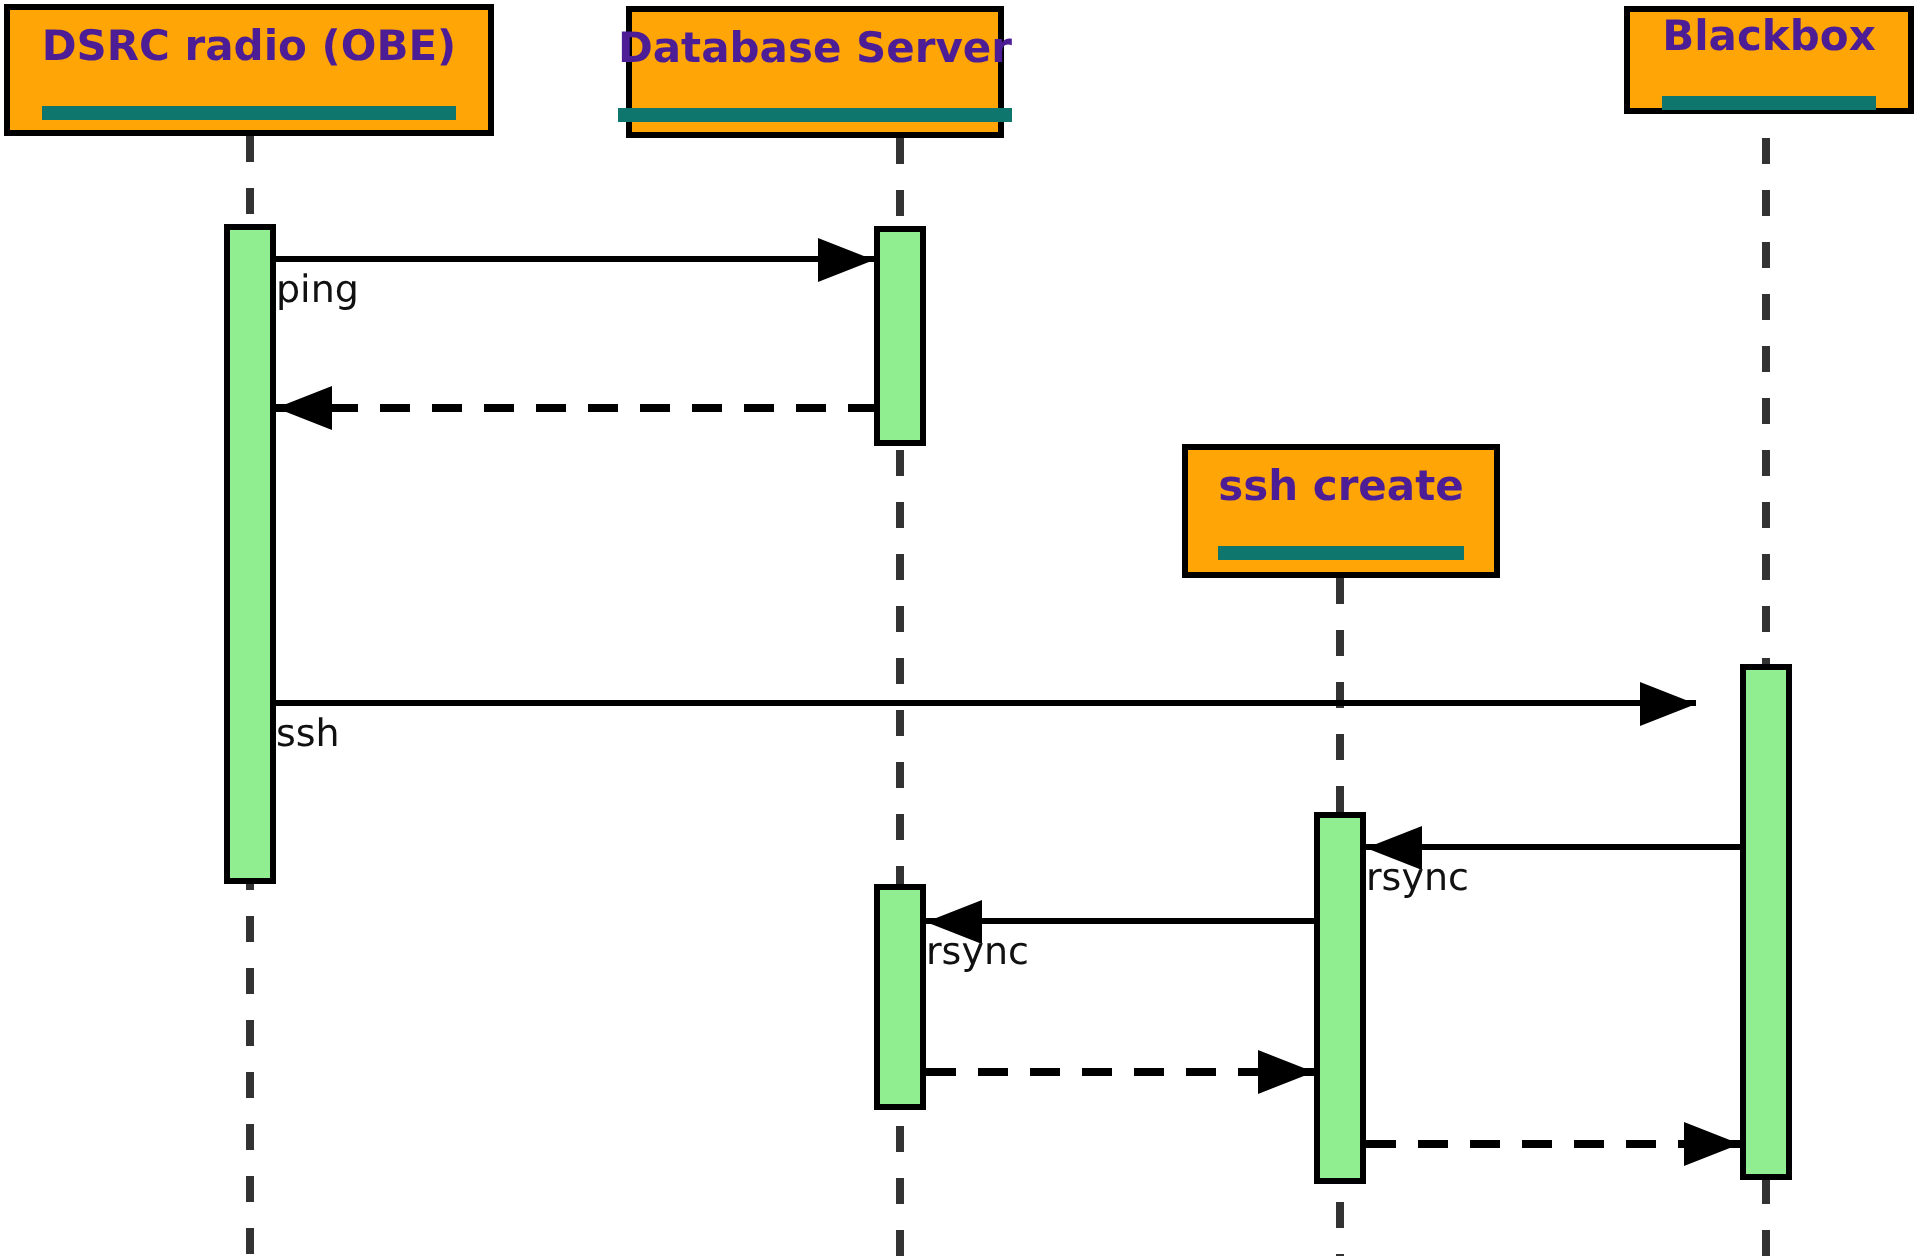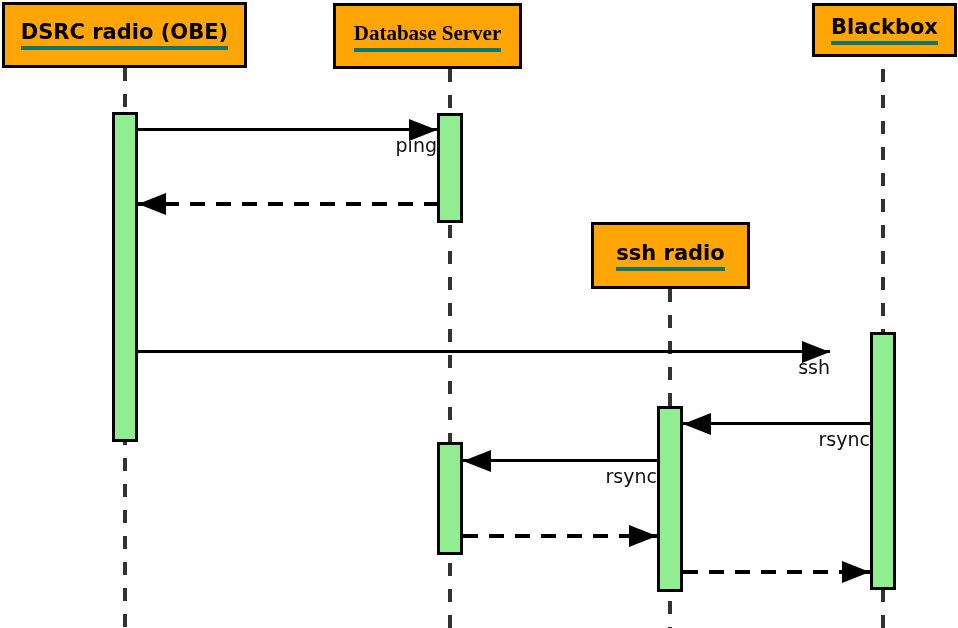--- a/index.html
+++ b/index.html
@@ -33,23 +33,23 @@
     background: #FFA505;
     border: 3px solid #000000;
     display: flex;
     align-items: center;
     justify-content: center;
     z-index: 5;
   }
   .actor-label {
     font-size: 21px;
     font-weight: bold;
-    color: #000000;
-    border-bottom: 4px solid #0f766e;
-    padding-bottom: 2px;
+    color: #4c1d95;
+    border-bottom: 7px solid #0f766e;
+    padding-bottom: 18px;
     white-space: nowrap;
   }
   
   .activation {
     position: absolute;
     box-sizing: border-box;
     width: 26px;
     background: #90EE90;
     border: 3px solid #000000;
     z-index: 2;
@@ -90,21 +90,21 @@
   }
   .arrowhead.left {
     left: 0;
     border-right: 28px solid #000000;
   }
   .msg-label {
     position: absolute;
     top: 6px;
     left: 0;
     right: 0;
-    text-align: right;
+    text-align: left;
     font-size: 19px;
     color: #111111;
     white-space: nowrap;
   }
 </style>
 </head>
 <body>
 
 <div class="diagram">
 
@@ -124,21 +124,21 @@
     <div class="arrowhead right"></div>
     <div class="msg-label">ping</div>
   </div>
 
   <div class="msg" style="left:138px; top:202px; width:299px;">
     <div class="msg-line dashed"></div>
     <div class="arrowhead left"></div>
   </div>
 
 
-  <div class="msg" style="left:138px; top:350px; width:692px;">
+  <div class="msg" style="left:138px; top:350px; width:692px;padding-left:18px;">
     <div class="msg-line"></div>
     <div class="arrowhead right"></div>
     <div class="msg-label">ssh</div>
   </div>
 
   <div class="msg" style="left:683px; top:422px; width:187px;">
     <div class="msg-line"></div>
     <div class="arrowhead left"></div>
     <div class="msg-label">rsync</div>
   </div>
@@ -155,23 +155,23 @@
   </div>
 
   <div class="msg" style="left:683px; top:570px; width:187px;">
     <div class="msg-line dashed"></div>
     <div class="arrowhead right"></div>
   </div>
 
   <div class="actor" style="left:2px; top:2px; width:245px; height:66px;">
     <span class="actor-label">DSRC radio (OBE)</span>
   </div>
-  <div class="actor" style="left:333px; top:3px; width:189px; height:66px;font-family:Liberation Serif, serif;">
+  <div class="actor" style="left:313px; top:3px; width:189px; height:66px;">
     <span class="actor-label">Database Server</span>
   </div>
   <div class="actor" style="left:591px; top:222px; width:159px; height:67px;">
-    <span class="actor-label">ssh radio</span>
+    <span class="actor-label">ssh create</span>
   </div>
   <div class="actor" style="left:812px; top:3px; width:145px; height:54px;">
     <span class="actor-label">Blackbox</span>
   </div>
 
 </div>
 
 </body></html>

